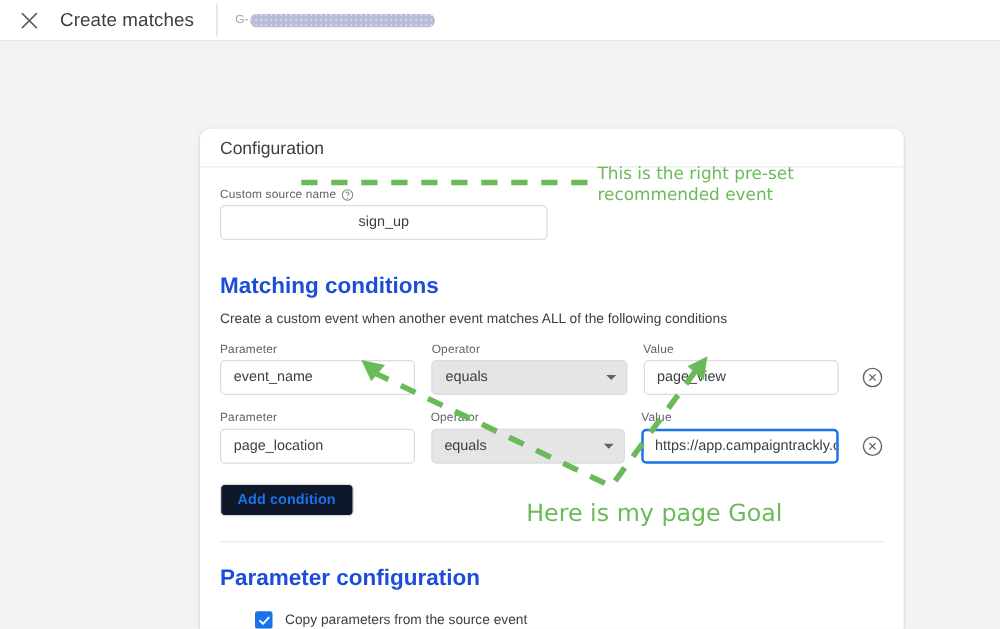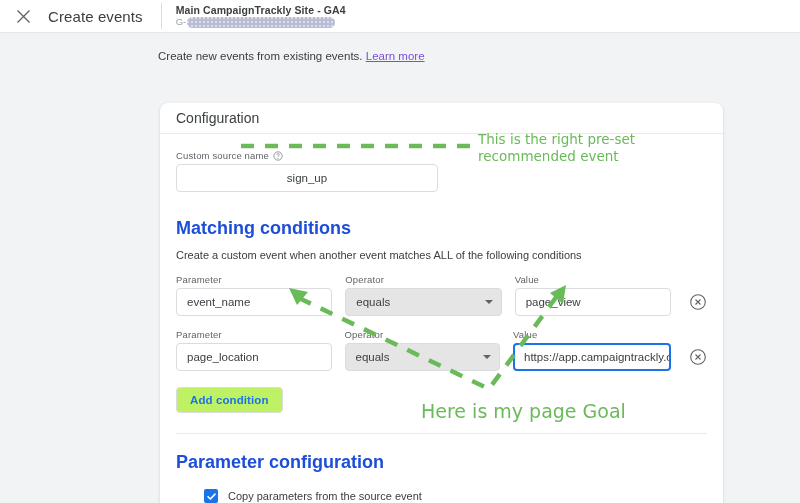--- a/index.html
+++ b/index.html
@@ -213,21 +213,21 @@
   .remove-btn svg { display: block; }
 
   .btn-outline {
     display: inline-flex;
     align-items: center;
     justify-content: center;
     height: 26px;
     padding: 0 13px;
     border: 1px solid #dadce0;
     border-radius: 4px;
-    background: #bef264;
+    background: #0f172a;
     color: #1a73e8;
     font-size: 11.5px;
     font-weight: bold;
     cursor: pointer;
     letter-spacing: .1px;
   }
   .add-condition-wrap { margin-top: 16px; }
 
   .divider {
     height: 1px;
@@ -282,37 +282,32 @@
 </style>
 </head>
 <body>
 
 <div class="appbar">
   <div class="close-btn">
     <svg width="15" height="15" viewBox="0 0 15 15" aria-hidden="true">
       <path d="M1.5 1.5 L13.5 13.5 M13.5 1.5 L1.5 13.5" stroke="#5f6368" stroke-width="1.3" fill="none"></path>
     </svg>
   </div>
-  <div class="appbar-title">Create events</div>
+  <div class="appbar-title">Create matches</div>
   <div class="appbar-sep"></div>
   <div class="account-block">
-    <div class="account-name">Main CampaignTrackly Site - GA4</div>
     <div class="account-id-row">
       <span class="account-id-prefix">G-</span>
       <span class="redacted"></span>
     </div>
   </div>
 </div>
 
 <div class="page">
 
-  <div class="subtitle">
-    <span>Create new events from existing events.</span>
-    <a>Learn more</a>
-  </div>
 
   <div class="card">
 
     <div class="card-header">
       <span>Configuration</span>
     </div>
 
     <div class="card-body">
 
       <div class="field-label">

